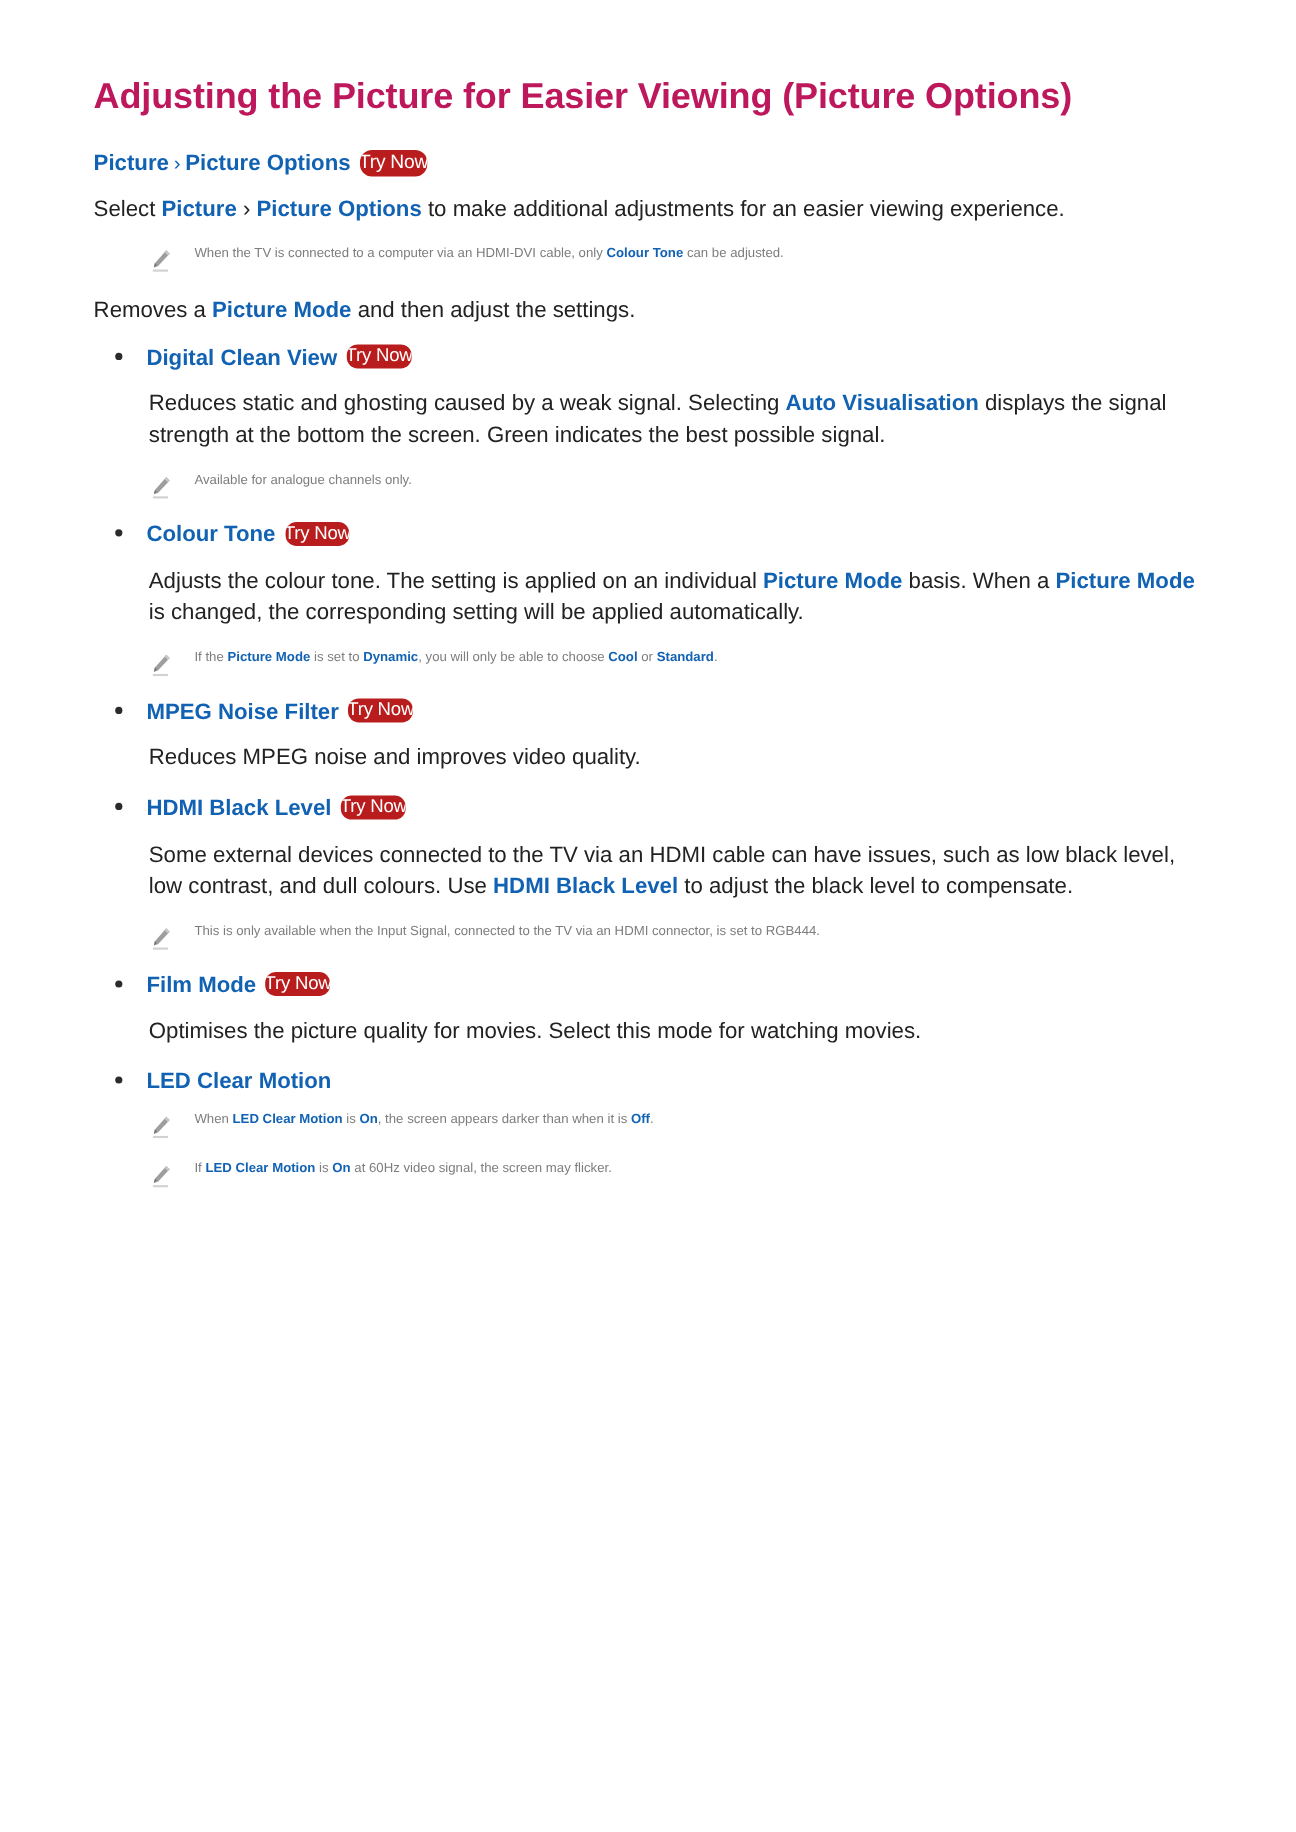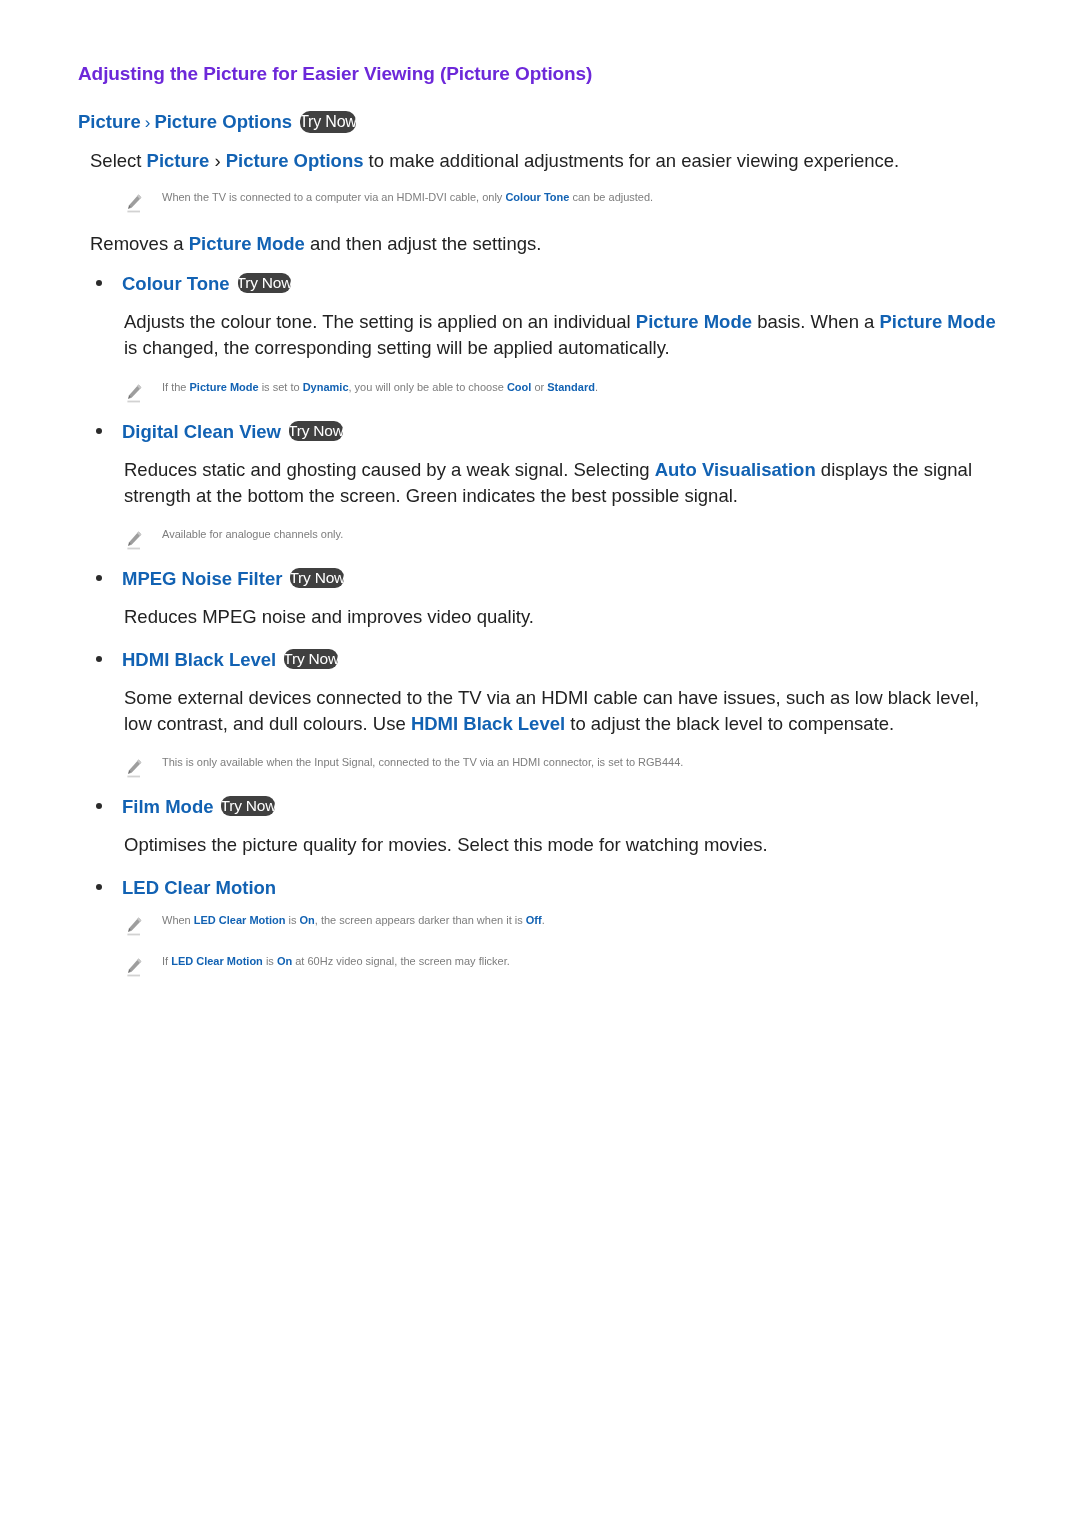--- a/index.html
+++ b/index.html
@@ -17,22 +17,22 @@
   .page {
     position: relative;
     width: 1080px;
     height: 1527px;
     box-sizing: border-box;
     padding: 62px 80px 0 78px;
   }
 
   
   .doc-title {
-    color: #6d28d9;
-    font-size: 19px;
+    color: #be185d;
+    font-size: 30px;
     font-weight: bold;
     letter-spacing: -0.1px;
     line-height: 1.25;
     margin: 0 0 22px 0;
   }
 
   
   .breadcrumb {
     font-size: 18.5px;
     font-weight: bold;
@@ -46,21 +46,21 @@
     color: #1262b3;
     padding: 0 4px;
     font-size: 17px;
   }
 
   
   .para {
     font-size: 18.5px;
     line-height: 1.42;
     color: #222222;
-    margin: 0 0 16px 12px;
+    margin: 0 0 16px 0;
   }
   .para.indent {
     margin-left: 46px;
     margin-bottom: 18px;
   }
   .link {
     color: #1262b3;
     font-weight: bold;
   }
 
@@ -108,21 +108,21 @@
   .bullet-label {
     font-size: 18.5px;
     font-weight: bold;
     color: #1262b3;
     white-space: nowrap;
   }
 
   
   .try-now {
     display: inline-block;
-    background: #404040;
+    background: #b91c1c;
     color: #ffffff;
     font-size: 15.5px;
     font-weight: normal;
     border-radius: 9px;
     line-height: 20px;
     height: 20px;
     padding: 0 2px;
     margin-left: 8px;
     position: relative;
     top: -2px;
@@ -174,52 +174,52 @@
   </div>
 
   <p class="para">
     <span>Removes a </span><span class="link">Picture Mode</span><span> and then adjust the settings.</span>
   </p>
 
   <div id="sections-root">
       <div>
         <div class="bullet-item">
           <span class="dot"></span>
+          <span class="bullet-label"><span>Digital Clean View</span><span class="try-now"><span>Try Now</span></span></span>
+        </div>
+        <p class="para indent"><span>Reduces static and ghosting caused by a weak signal. Selecting </span><span class="link">Auto Visualisation</span><span> displays the signal strength at the bottom the screen. Green indicates the best possible signal.</span></p>
+        <div class="note">
+          <span class="pencil"><svg viewBox="0 0 20 22" width="20" height="22" aria-hidden="true">
+              <path d="M14.6 1.6 L17.4 4.4 L7.6 14.8 L4.2 15.9 L5.1 12.3 Z" fill="#9e9e9e"></path>
+              <path d="M14.6 1.6 L17.4 4.4 L15.9 5.9 L13.1 3.1 Z" fill="#c8c8c8"></path>
+              <path d="M4.2 15.9 L5.1 12.3 L6.6 13.8 Z" fill="#6f6f6f"></path>
+              <rect x="3.4" y="17.6" width="12.6" height="1.8" fill="#d2d2d2"></rect>
+            </svg></span>
+          <span class="note-text"><span>Available for analogue channels only.</span></span>
+        </div>
+      </div>
+      <div>
+        <div class="bullet-item">
+          <span class="dot"></span>
           <span class="bullet-label"><span>Colour Tone</span><span class="try-now"><span>Try Now</span></span></span>
         </div>
         <p class="para indent"><span>Adjusts the colour tone. The setting is applied on an individual </span><span class="link">Picture Mode</span><span> basis. When a </span><span class="link">Picture Mode</span><span> is changed, the corresponding setting will be applied automatically.</span></p>
         <div class="note">
           <span class="pencil"><svg viewBox="0 0 20 22" width="20" height="22" aria-hidden="true">
               <path d="M14.6 1.6 L17.4 4.4 L7.6 14.8 L4.2 15.9 L5.1 12.3 Z" fill="#9e9e9e"></path>
               <path d="M14.6 1.6 L17.4 4.4 L15.9 5.9 L13.1 3.1 Z" fill="#c8c8c8"></path>
               <path d="M4.2 15.9 L5.1 12.3 L6.6 13.8 Z" fill="#6f6f6f"></path>
               <rect x="3.4" y="17.6" width="12.6" height="1.8" fill="#d2d2d2"></rect>
             </svg></span>
           <span class="note-text"><span>If the </span><span class="link">Picture Mode</span><span> is set to </span><span class="link">Dynamic</span><span>, you will only be able to choose </span><span class="link">Cool</span><span> or </span><span class="link">Standard</span><span>.</span></span>
         </div>
       </div>
       <div>
         <div class="bullet-item">
           <span class="dot"></span>
-          <span class="bullet-label"><span>Digital Clean View</span><span class="try-now"><span>Try Now</span></span></span>
-        </div>
-        <p class="para indent"><span>Reduces static and ghosting caused by a weak signal. Selecting </span><span class="link">Auto Visualisation</span><span> displays the signal strength at the bottom the screen. Green indicates the best possible signal.</span></p>
-        <div class="note">
-          <span class="pencil"><svg viewBox="0 0 20 22" width="20" height="22" aria-hidden="true">
-              <path d="M14.6 1.6 L17.4 4.4 L7.6 14.8 L4.2 15.9 L5.1 12.3 Z" fill="#9e9e9e"></path>
-              <path d="M14.6 1.6 L17.4 4.4 L15.9 5.9 L13.1 3.1 Z" fill="#c8c8c8"></path>
-              <path d="M4.2 15.9 L5.1 12.3 L6.6 13.8 Z" fill="#6f6f6f"></path>
-              <rect x="3.4" y="17.6" width="12.6" height="1.8" fill="#d2d2d2"></rect>
-            </svg></span>
-          <span class="note-text"><span>Available for analogue channels only.</span></span>
-        </div>
-      </div>
-      <div>
-        <div class="bullet-item">
-          <span class="dot"></span>
           <span class="bullet-label"><span>MPEG Noise Filter</span><span class="try-now"><span>Try Now</span></span></span>
         </div>
         <p class="para indent"><span>Reduces MPEG noise and improves video quality.</span></p>
       </div>
       <div>
         <div class="bullet-item">
           <span class="dot"></span>
           <span class="bullet-label"><span>HDMI Black Level</span><span class="try-now"><span>Try Now</span></span></span>
         </div>
         <p class="para indent"><span>Some external devices connected to the TV via an HDMI cable can have issues, such as low black level, low contrast, and dull colours. Use </span><span class="link">HDMI Black Level</span><span> to adjust the black level to compensate.</span></p>

